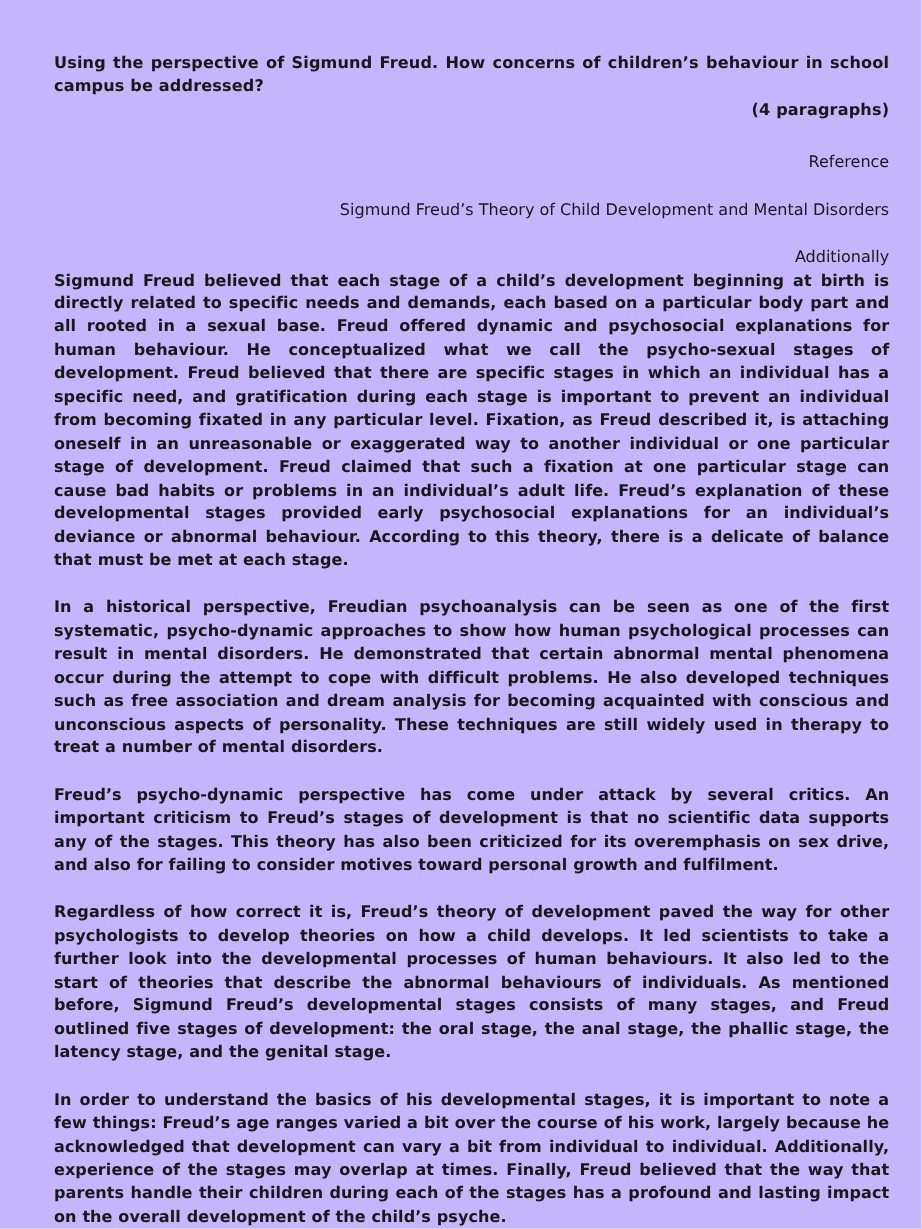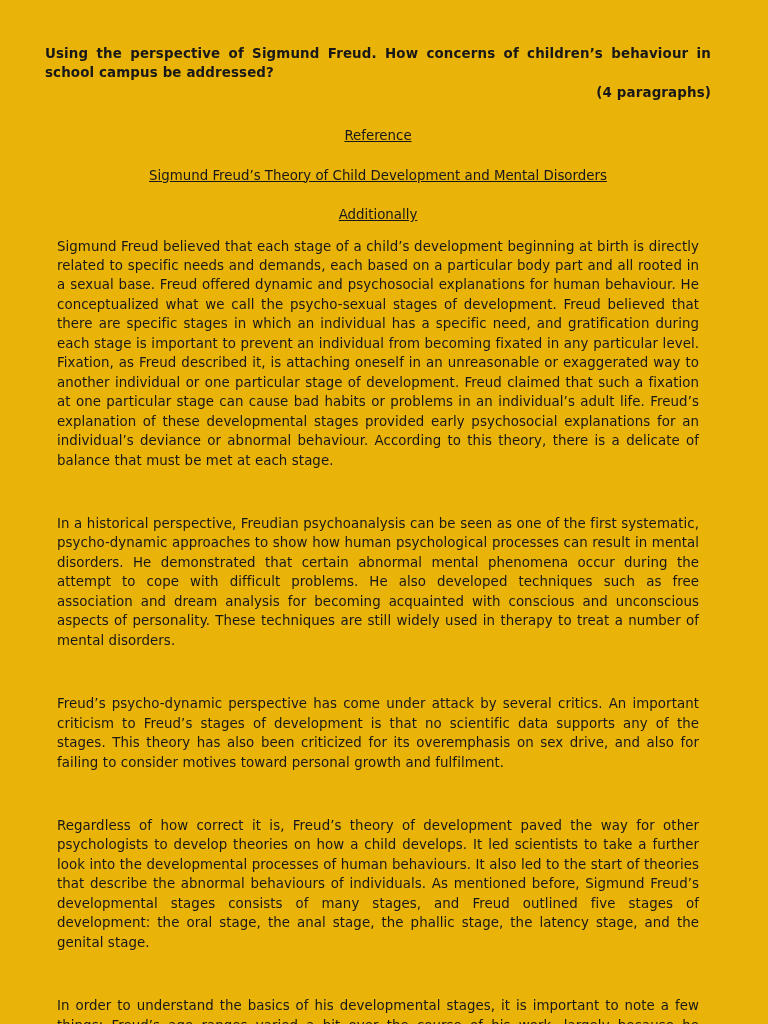--- a/index.html
+++ b/index.html
@@ -13,23 +13,23 @@
     height: 1024px;
     overflow: hidden;
     font-family: "DejaVu Sans", sans-serif;
     color: #181818;
     -webkit-font-smoothing: antialiased;
   }
   .page {
     position: relative;
     width: 768px;
     height: 1024px;
-    background: #eab308;
+    background: #c4b5fd;
     box-sizing: border-box;
-    padding: 44px 57px 0 45px;
+    padding: 44px 27px 0 45px;
   }
   .doc-title {
     font-size: 13.4px;
     line-height: 19.4px;
     font-weight: bold;
     text-align: justify;
     text-justify: inter-word;
     margin: 0;
     letter-spacing: 0.01em;
   }
@@ -38,41 +38,41 @@
     text-align: right;
   }
   .title-block {
     margin: 0 0 0 0;
   }
   .para {
     font-size: 13.35px;
     line-height: 19.45px;
     text-align: justify;
     text-justify: inter-word;
-    margin: 12px;
+    margin: 0;
     letter-spacing: 0.005em;
     word-spacing: 0.01em;
+    font-weight: bold;
   }
   .gap-md { height: 20px; }
   .gap-lg { height: 21px; }
   .gap-xl { height: 24px; }
   .section-head {
     font-size: 13.4px;
     line-height: 19.4px;
     font-weight: bold;
     text-align: right;
     margin: 0;
     letter-spacing: 0.01em;
   }
   .block-label {
     font-size: 13.35px;
     line-height: 19.45px;
-    text-align: center;
+    text-align: right;
     margin: 0;
-    text-decoration: underline;
   }
 </style>
 </head>
 <body>
 
 <div class="page">
 
   <div class="title-block">
     <p class="doc-title"><span>Using the perspective of Sigmund Freud. How concerns of children’s behaviour in school campus be addressed?</span><span class="last-line">(4 paragraphs)</span></p>
   </div>

